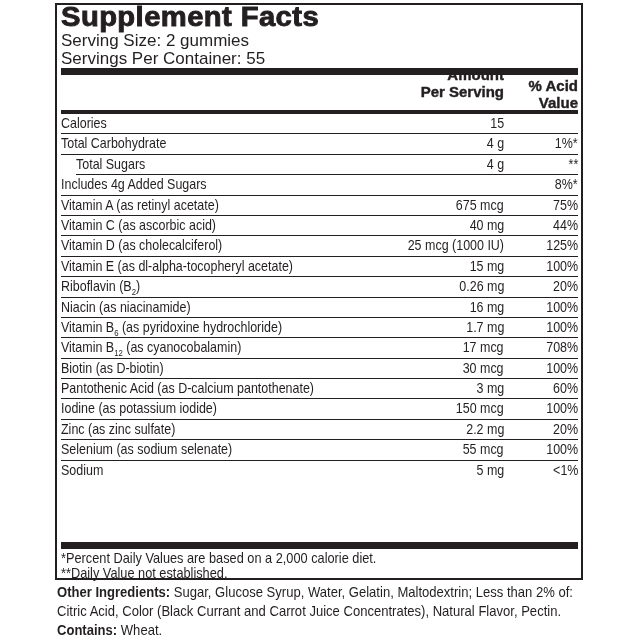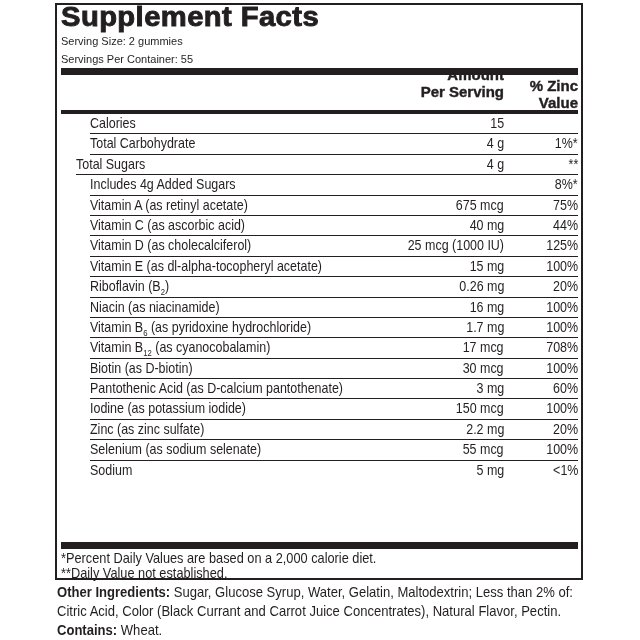--- a/index.html
+++ b/index.html
@@ -2,26 +2,26 @@
 <html><head>
 <meta charset="utf-8">
 <style>
   html, body { margin:0; padding:0; background:#ffffff; }
   body { width:640px; height:640px; position:relative; overflow:hidden;
          font-family:"Liberation Sans", sans-serif; color:#231f20; }
   .label-box { position:absolute; left:55px; top:3px; width:528px; height:577px;
                border:2px solid #231f20; box-sizing:border-box; }
   .title { position:absolute; left:61px; top:2px; font-size:27px; font-weight:900;
            letter-spacing:0.4px; line-height:30px; -webkit-text-stroke:0.9px #231f20; transform:scaleX(1.08); transform-origin:left; }
-  .serving { position:absolute; left:61px; font-size:11px; line-height:18px; }
+  .serving { position:absolute; left:61px; font-size:17px; line-height:18px; }
   .bar { position:absolute; left:61px; width:517px; background:#231f20; }
   .hdr { position:absolute; font-size:15px; font-weight:bold; line-height:17px; text-align:right; -webkit-text-stroke:0.4px #231f20; }
   .rows { position:absolute; left:61px; top:114px; width:517px; }
   .row { position:relative; height:20.4px; border-bottom:1.6px solid #231f20; box-sizing:border-box;
-         font-size:14.5px; line-height:19px; transform-origin:left;margin-left:29px; }
+         font-size:14.5px; line-height:19px; transform-origin:left; }
   .row .nm { position:absolute; left:0; top:0; white-space:nowrap; transform:scaleX(0.86); transform-origin:left; }
   .row .amt { position:absolute; right:74px; top:0; white-space:nowrap; text-align:right; transform:scaleX(0.86); transform-origin:right; }
   .row .dv { position:absolute; right:0; top:0; white-space:nowrap; text-align:right; transform:scaleX(0.86); transform-origin:right; }
   .row.tall { height:41px; }
   .row.tall .amt { line-height:18.5px; }
   .ind1 .nm { left:15px; }
   .ind2 { }
   .ind1 { margin-left:15px; }
   .ind1 .nm { left:0; }
   .ind2 .nm { left:0; }
@@ -40,21 +40,21 @@
 <div class="serving" style="top:32px;">Serving Size: 2 gummies</div>
 <div class="serving" style="top:50px;">Servings Per Container: 55</div>
 
 <div class="bar" style="top:68px;height:7px;"></div>
 
 <div class="hdr" style="right:136px;top:66px;">
   <div>Amount</div>
   <div>Per Serving</div>
 </div>
 <div class="hdr" style="right:62px;top:77px;">
-  <div>% Zinc</div>
+  <div>% Acid</div>
   <div>Value</div>
 </div>
 
 <div class="bar" style="top:110px;height:4px;"></div>
 
 <div class="rows">
   <div class="row">
     <span class="nm">Calories</span>
     <span class="amt">15</span>
     <span class="dv"></span>

